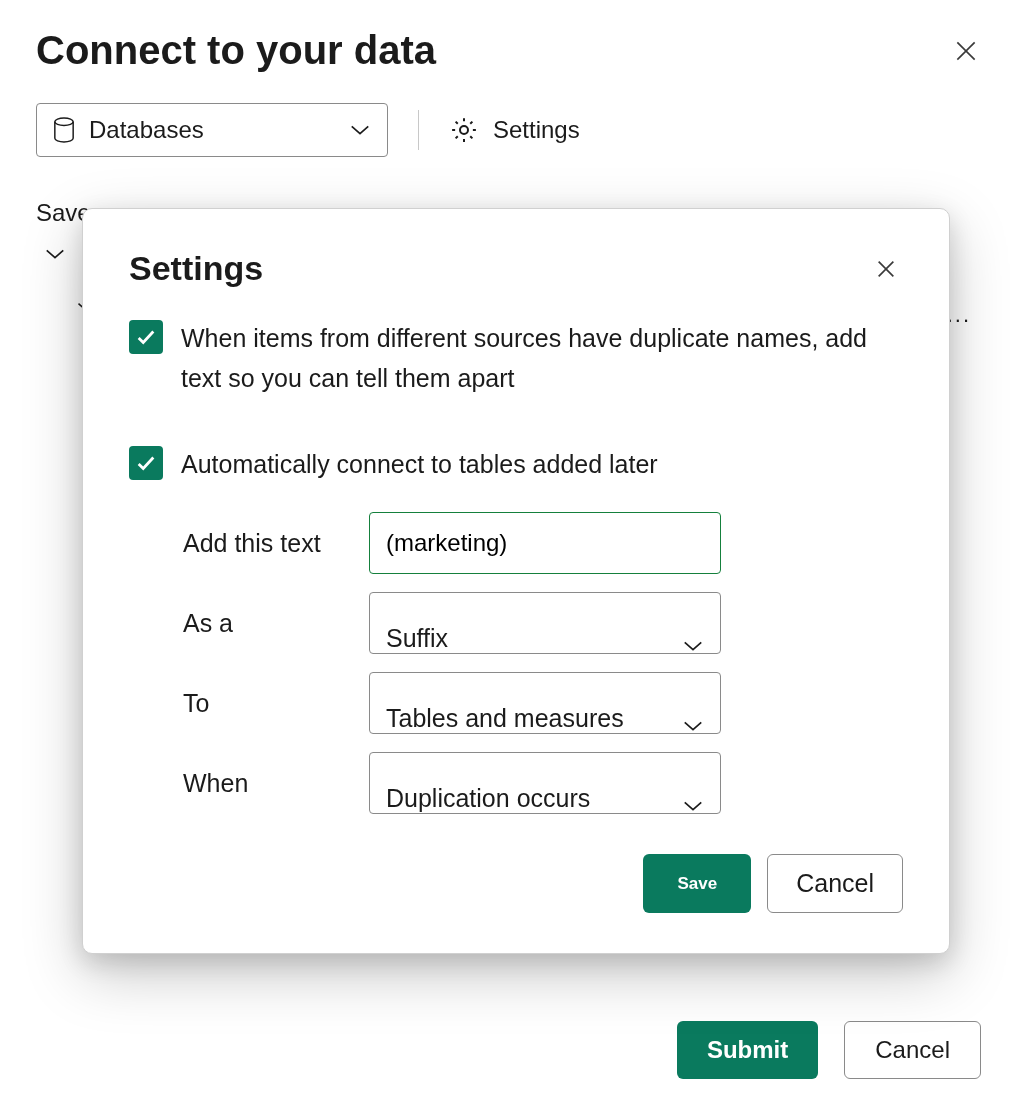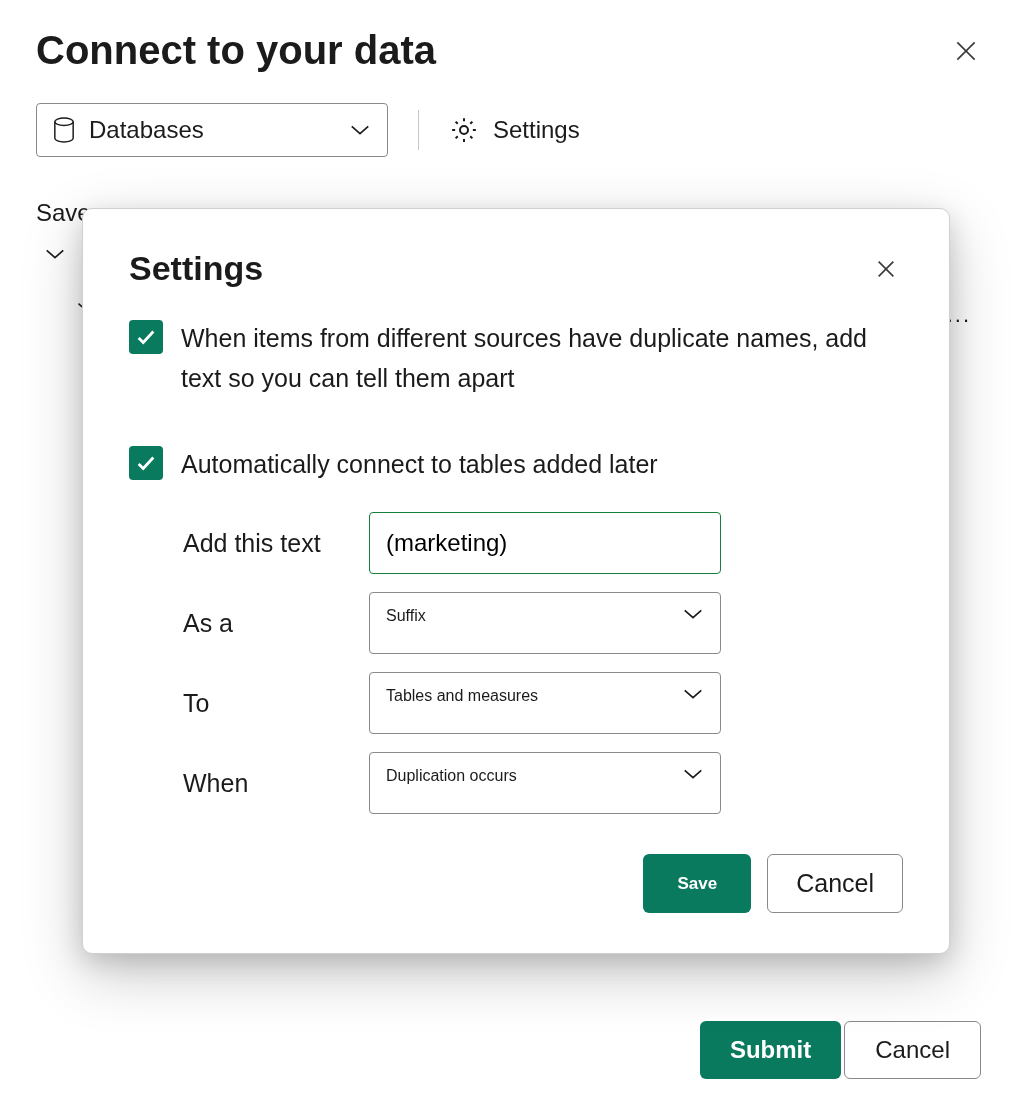--- a/index.html
+++ b/index.html
@@ -127,21 +127,21 @@
       right: 52px;
       font-size: 22px;
       color: #1b1b1b;
       letter-spacing: 2px;
     }
     .footer-btns {
       position: absolute;
       bottom: 40px;
       right: 42px;
       display: flex;
-      gap: 3px;
+      gap: 26px;
     }
     .btn {
       font-size: 24px;
       font-family: inherit;
       padding: 14px 30px;
       border-radius: 6px;
       cursor: pointer;
       font-weight: 600;
     }
     .btn-primary {
@@ -228,25 +228,25 @@
       border-radius: 4px;
       padding: 12px 16px;
       font-size: 24px;
       font-family: inherit;
       width: 100%;
       height: 62px;
     }
     .select-box {
       border: 1px solid #8a8a8a;
       border-radius: 4px;
-      padding: 14px 16px;
-      font-size: 16px;
+      padding: 0 16px;
+      font-size: 25px;
       display: flex;
       justify-content: space-between;
-      align-items: flex-start;
+      align-items: flex-end;
       cursor: pointer;
       height: 62px;
     }
     .modal-footer {
       display: flex;
       justify-content: flex-end;
       gap: 16px;
     }
     .btn-save {
       background: #0a7a5e;

